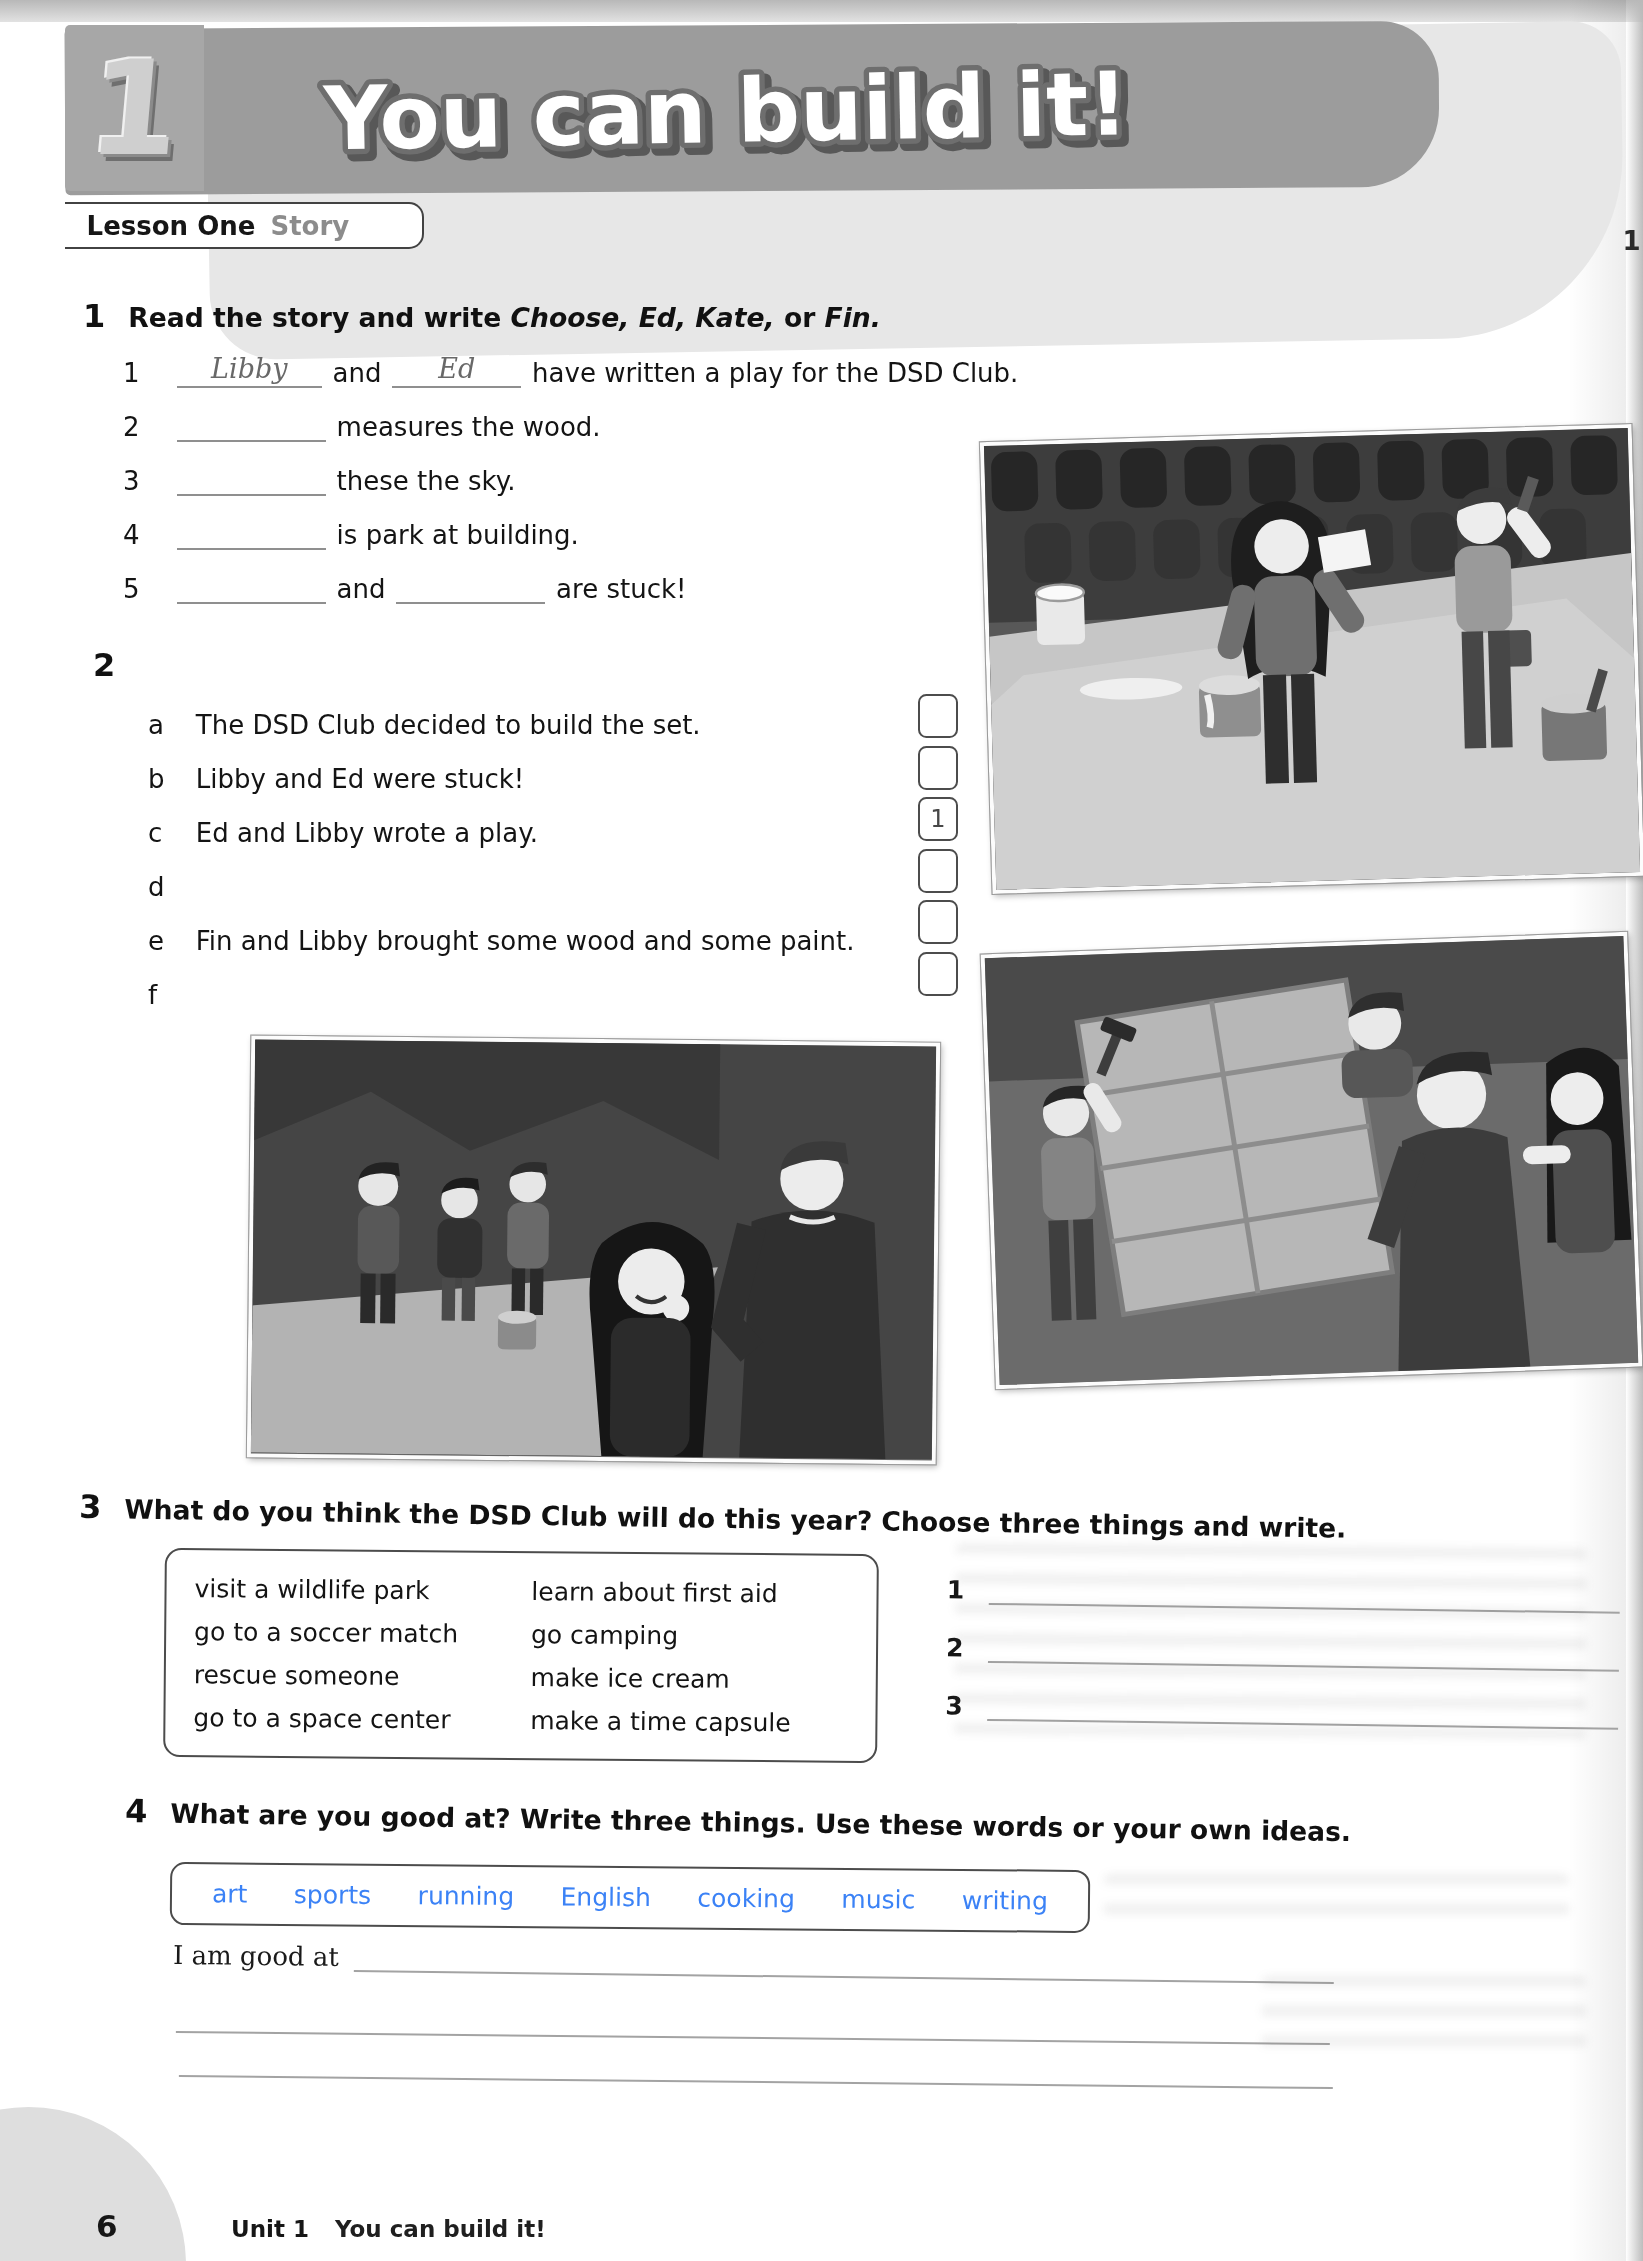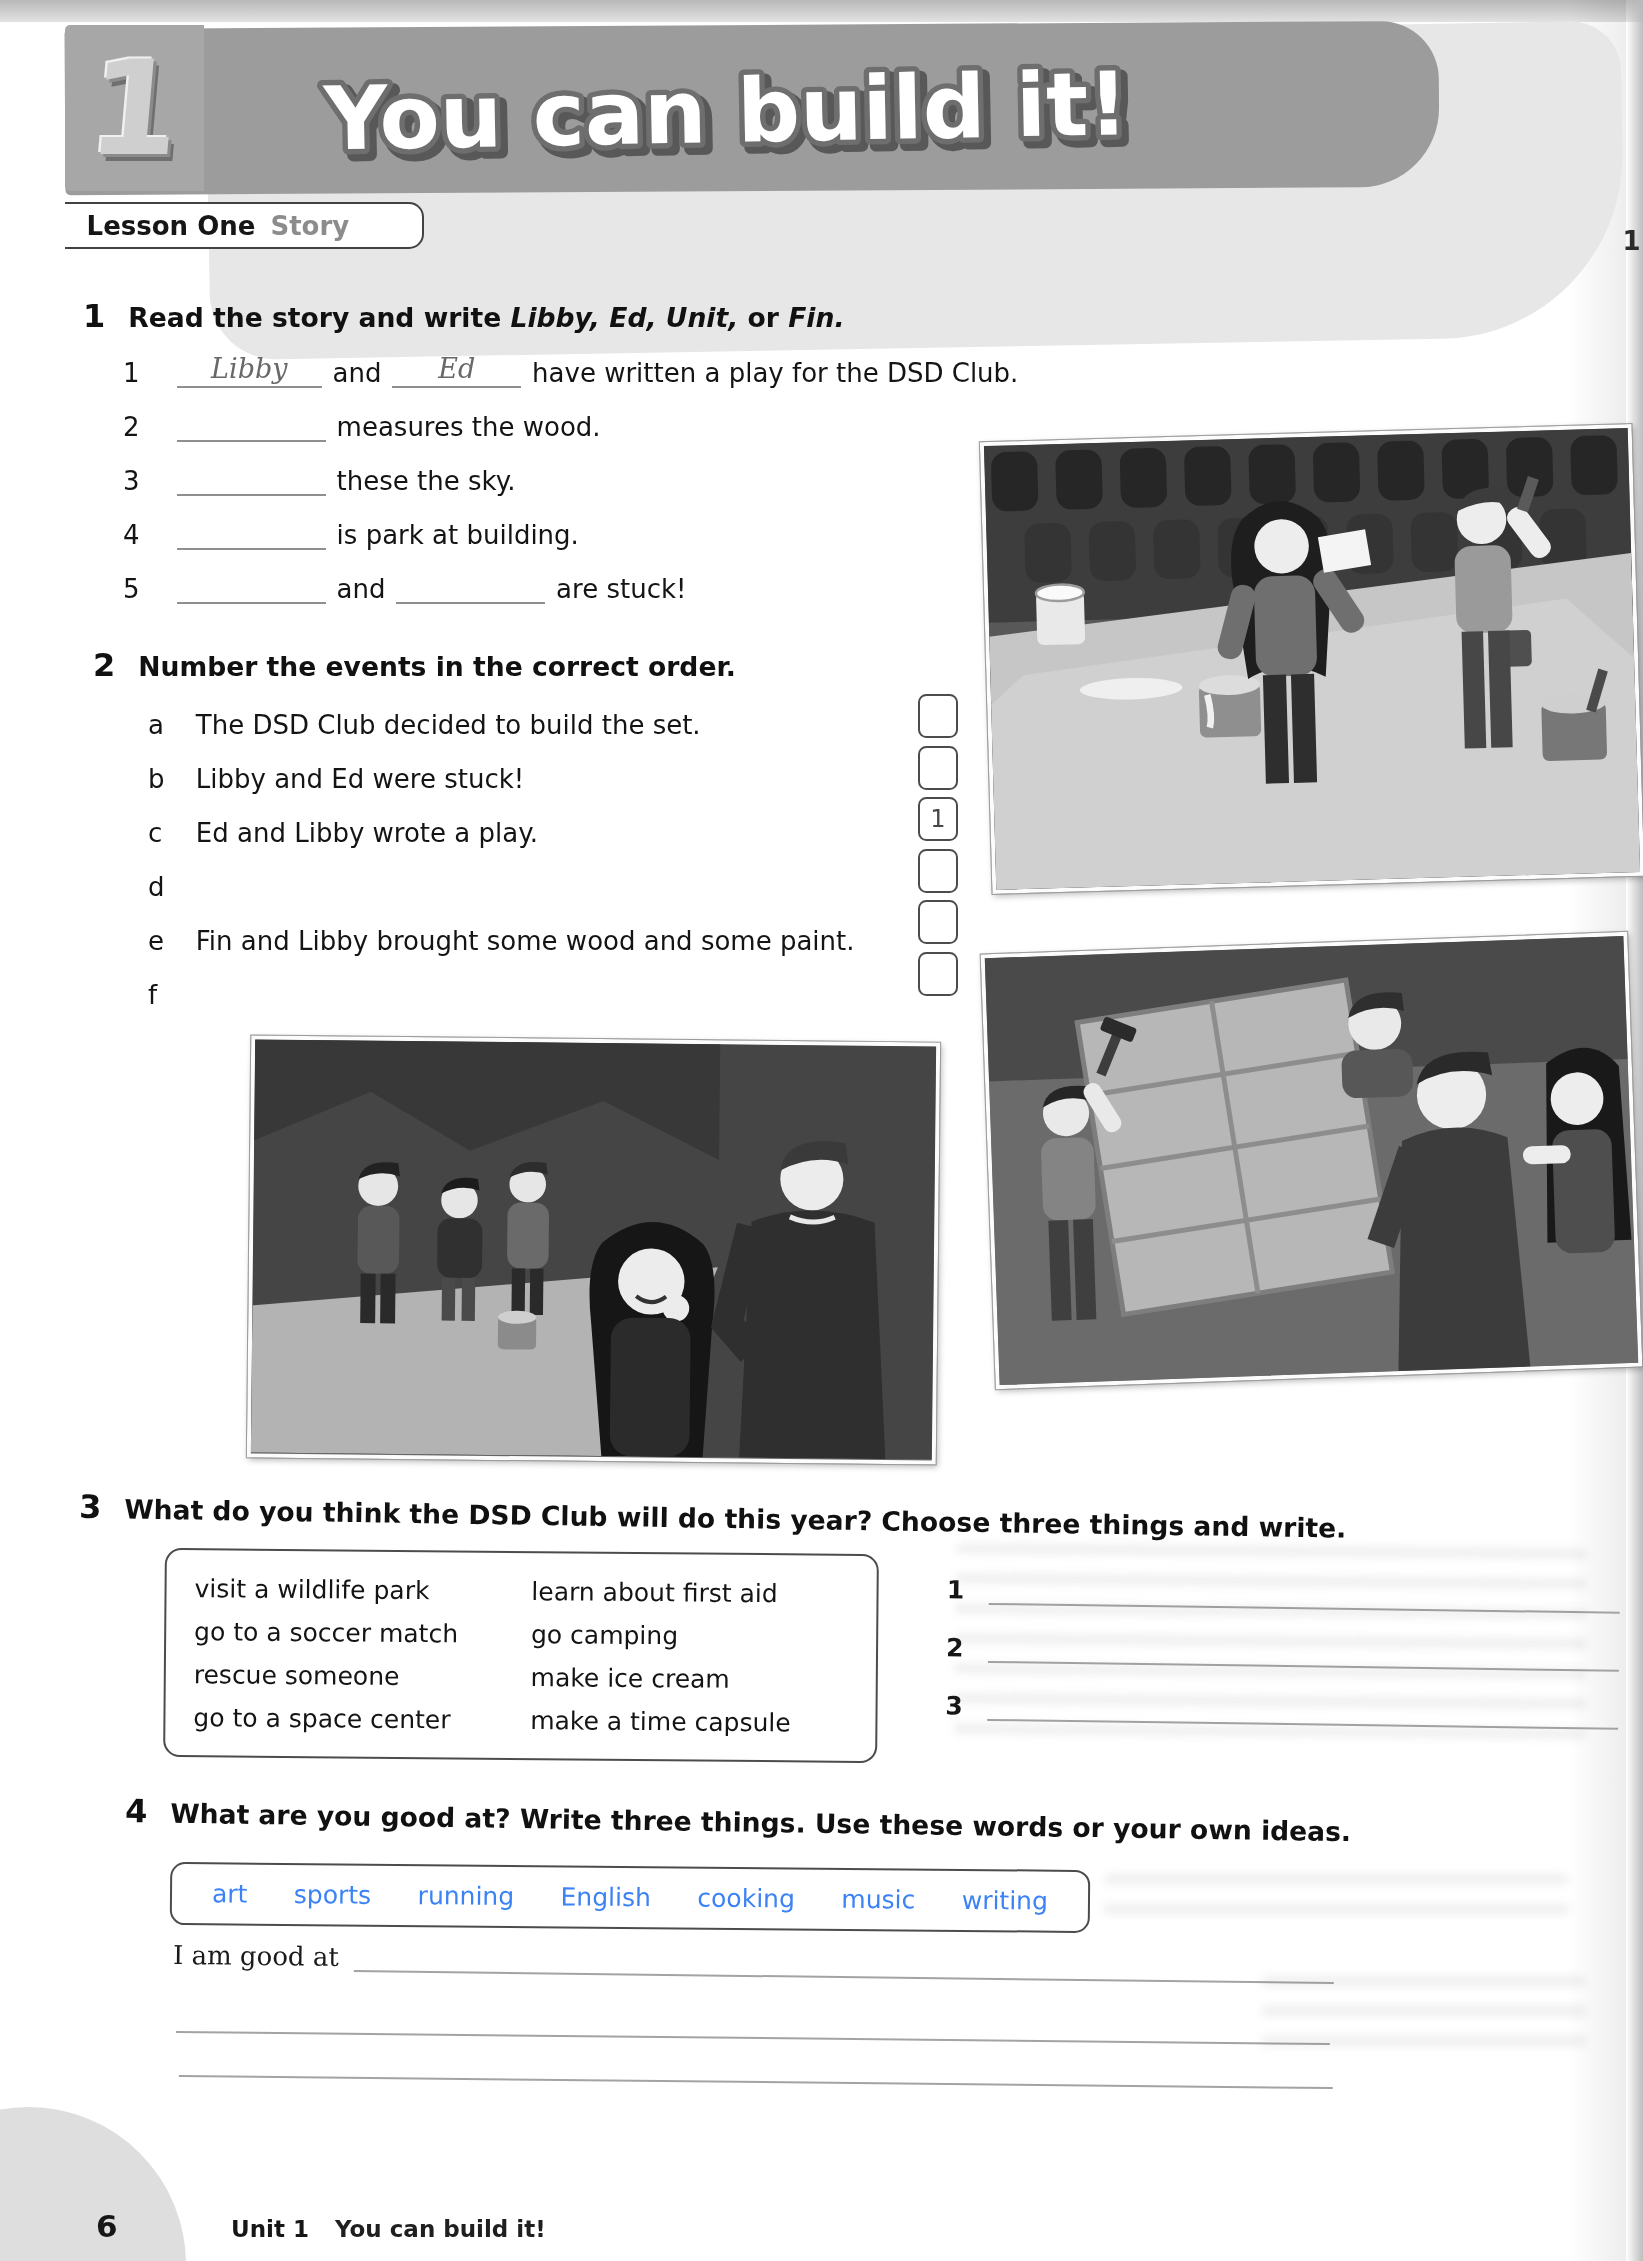--- a/index.html
+++ b/index.html
@@ -132,21 +132,21 @@
   </svg>
 
   <div class="lesson-tab">
     <span class="lesson-label">Lesson One</span>
     <span class="lesson-sub">Story</span>
   </div>
   <div class="edge-num">1</div>
 
   <div class="ex-head" style="left:83px; top:297px;">
     <span class="ex-num">1</span>
-    <span class="ex-instr"><span>Read the story and write </span><span class="it">Libby, Ed, Unit,</span><span> or </span><span class="it">Fin.</span></span>
+    <span class="ex-instr"><span>Read the story and write </span><span class="it">Choose, Ed, Kate,</span><span> or </span><span class="it">Fin.</span></span>
   </div>
 
   <div class="ex1-items">
     <div class="row">
       <span class="it-num">1</span>
       <span class="blank w175">
           <span class="hand">Libby</span>
         </span>
       <span>and</span>
       <span class="blank w155">
@@ -173,21 +173,20 @@
       <span class="it-num">5</span>
       <span class="blank w180"></span>
       <span>and</span>
       <span class="blank w180"></span>
       <span>are stuck!</span>
     </div>
   </div>
 
   <div class="ex-head" style="left:93px; top:646px;">
     <span class="ex-num">2</span>
-    <span class="ex-instr">Number the events in the correct order.</span>
   </div>
 
   <div class="ex2-items">
     <div class="row">
       <span class="it-letter">a</span>
       <span>The DSD Club decided to build the set.</span>
     </div>
     <div class="row">
       <span class="it-letter">b</span>
       <span>Libby and Ed were stuck!</span>

